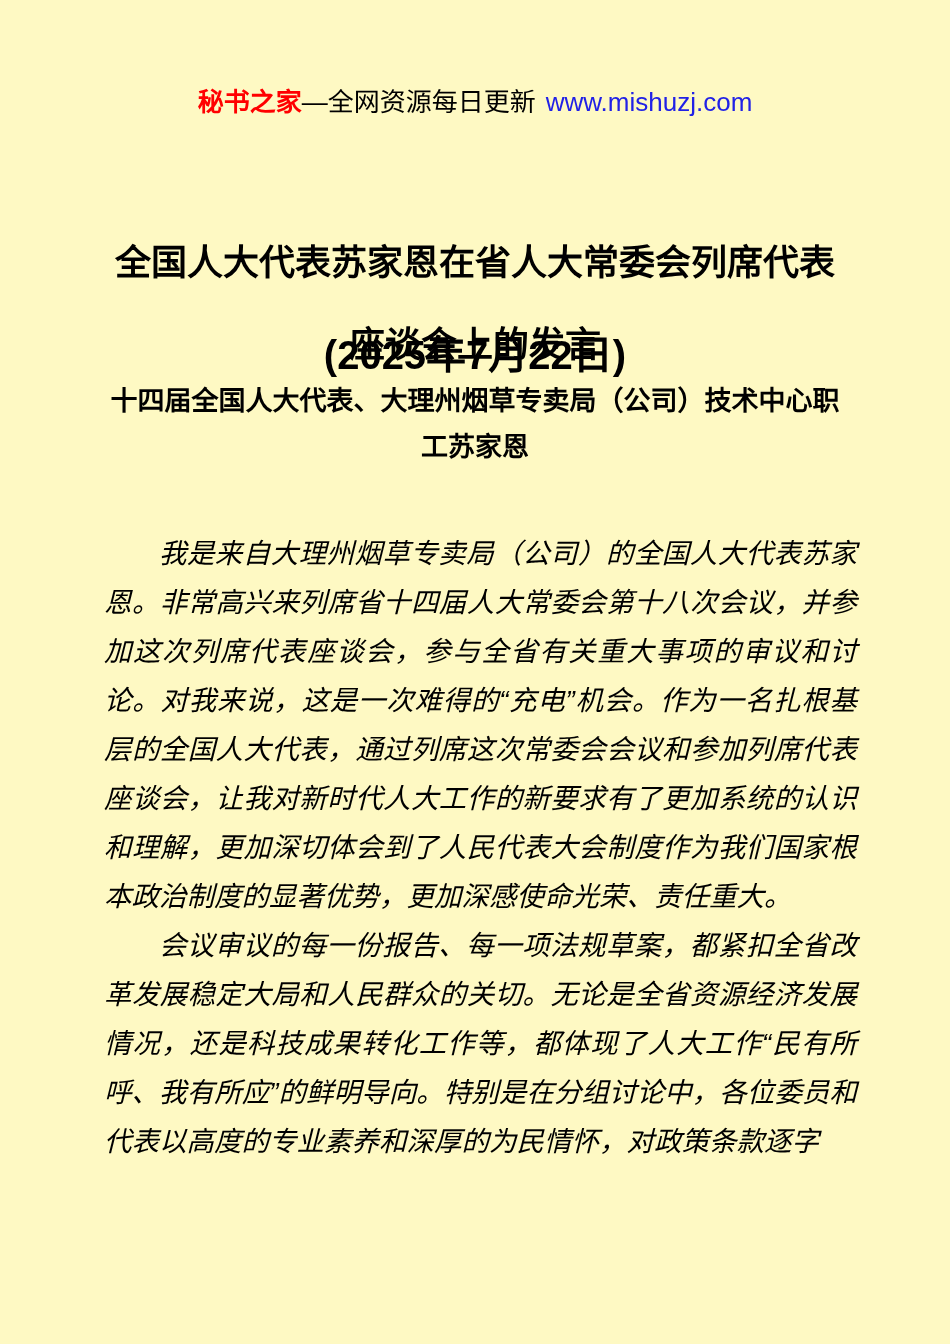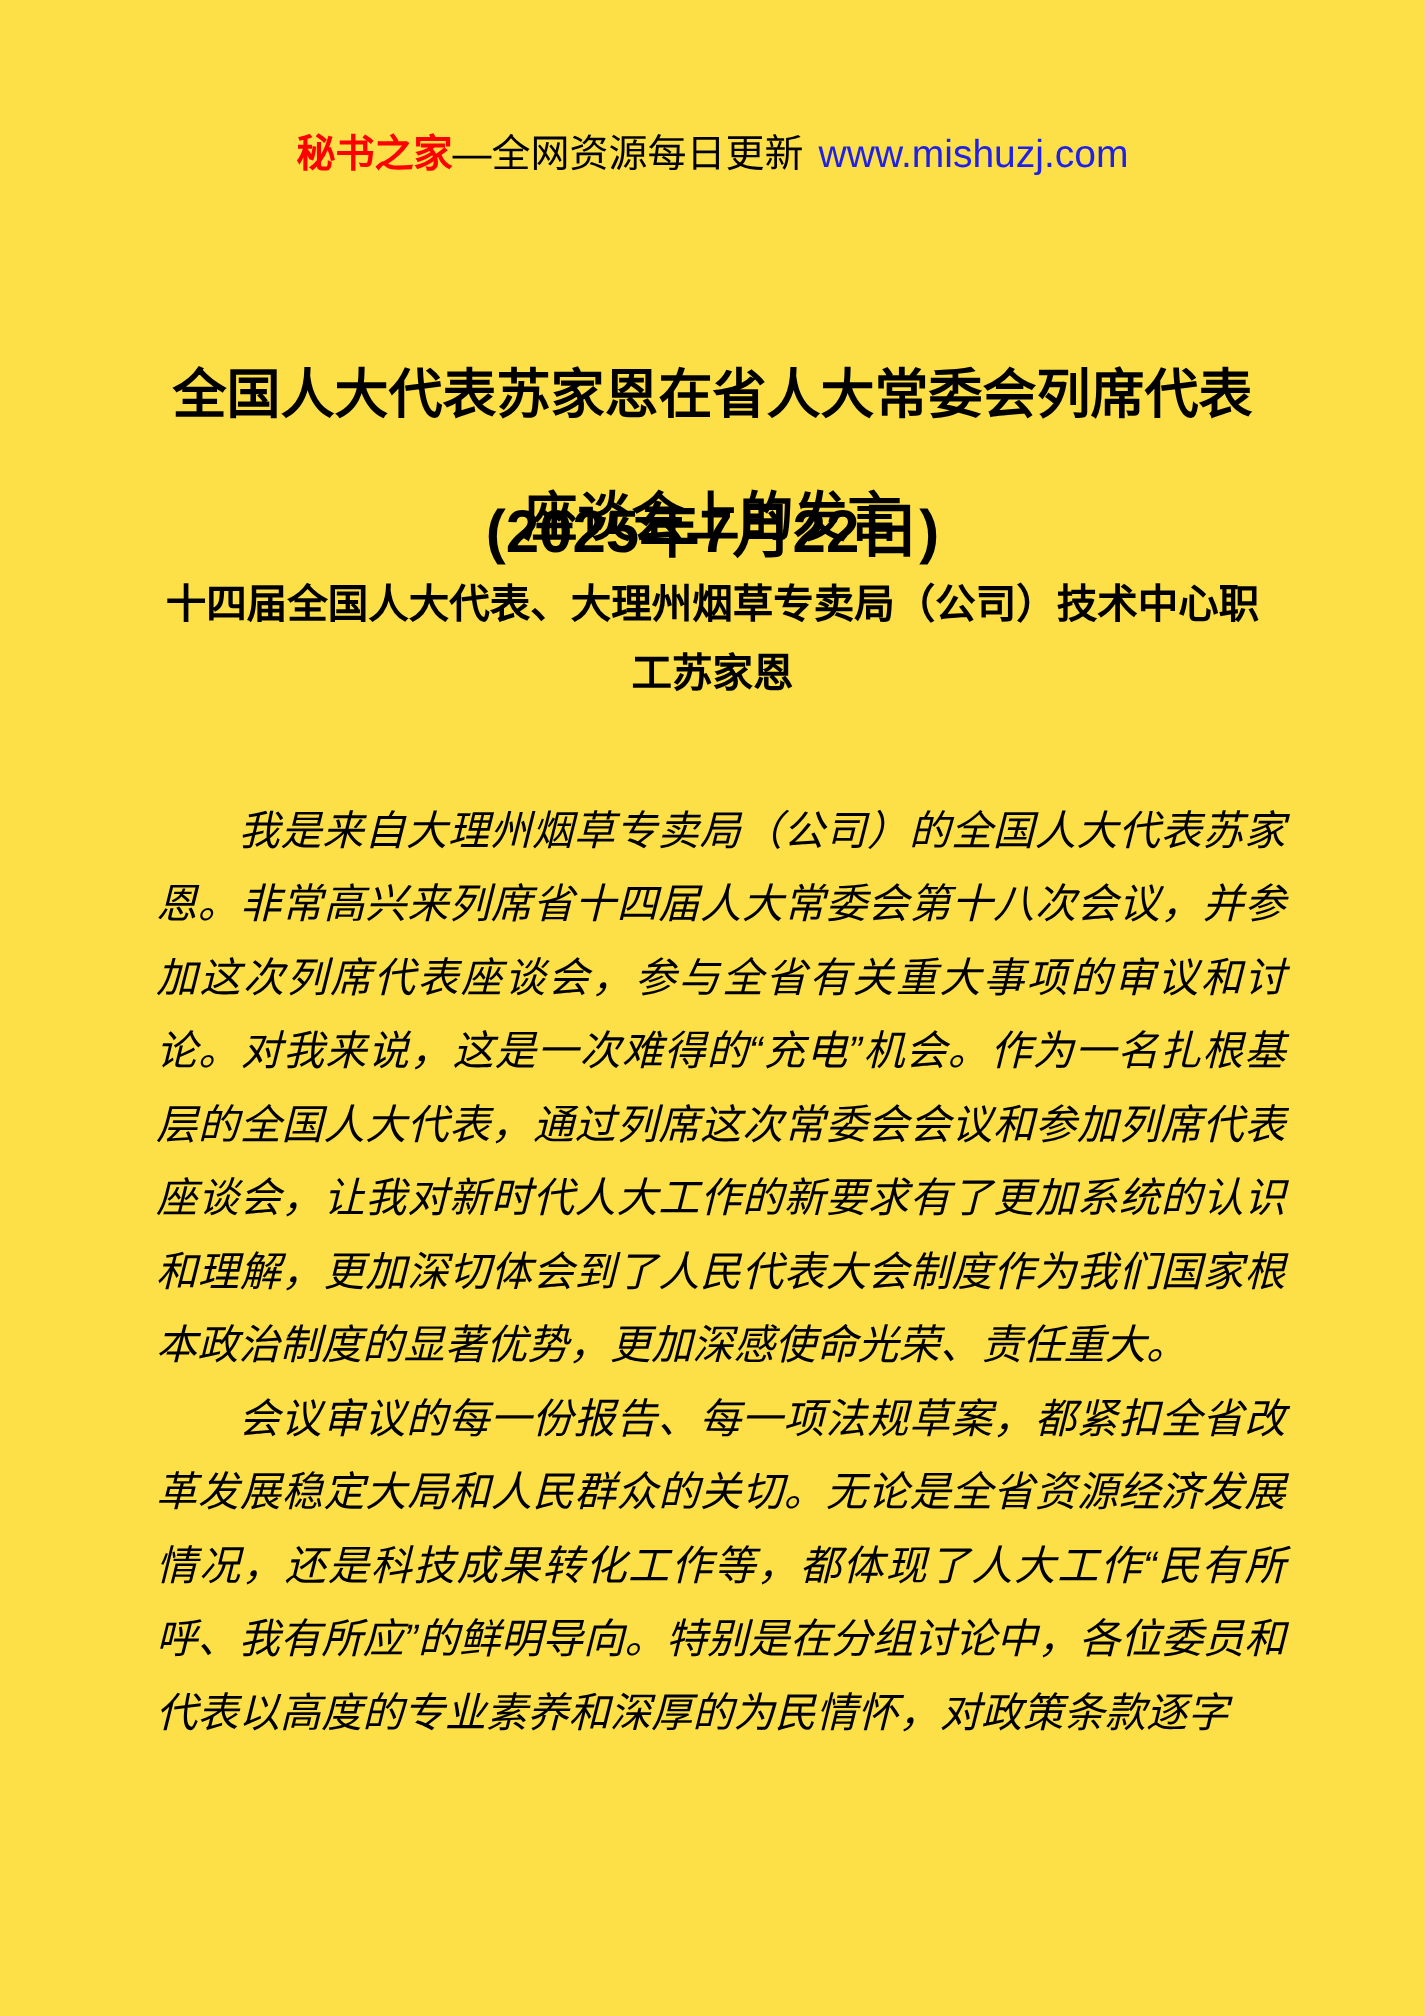--- a/index.html
+++ b/index.html
@@ -2,21 +2,21 @@
 <html lang="zh-CN"><head>
 <meta charset="utf-8">
 <style>
   * { margin: 0; padding: 0; box-sizing: border-box; }
   html, body { background: #ffffff; }
   .page {
     position: relative;
     width: 950px;
     height: 1344px;
     margin: 0 auto;
-    background: #fde047;
+    background: #fef9c3;
     overflow: hidden;
     font-family: "Liberation Sans", "DejaVu Sans", sans-serif;
     color: #000000;
   }
   .site-header {
     position: absolute;
     top: 85px;
     left: 0;
     width: 100%;
     text-align: center;
@@ -62,20 +62,21 @@
   .doc-byline {
     position: absolute;
     top: 380px;
     left: 105px;
     width: 740px;
     text-align: center;
     font-size: 27px;
     line-height: 46px;
     font-weight: bold;
     color: #000000;
+    font-family: Liberation Mono, monospace;
   }
   .doc-body {
     position: absolute;
     top: 529px;
     left: 104px;
     width: 753px;
     font-size: 27.5px;
     line-height: 49px;
     text-align: justify;
     color: #000000;

